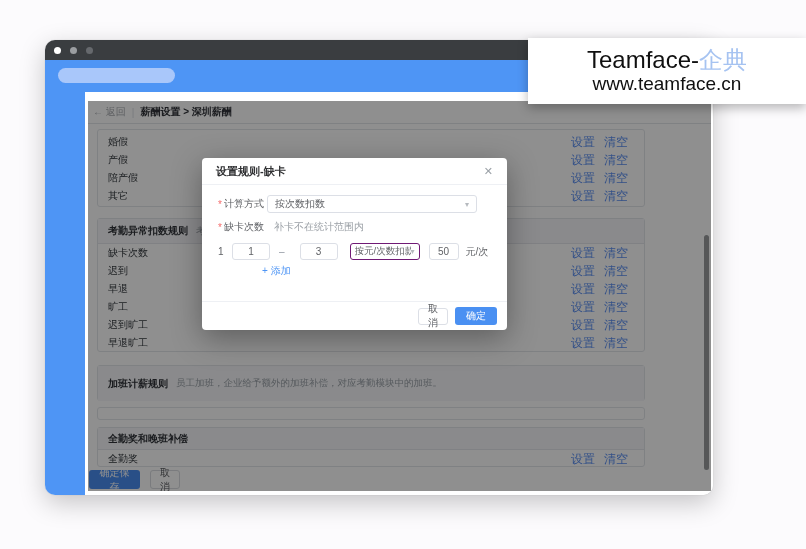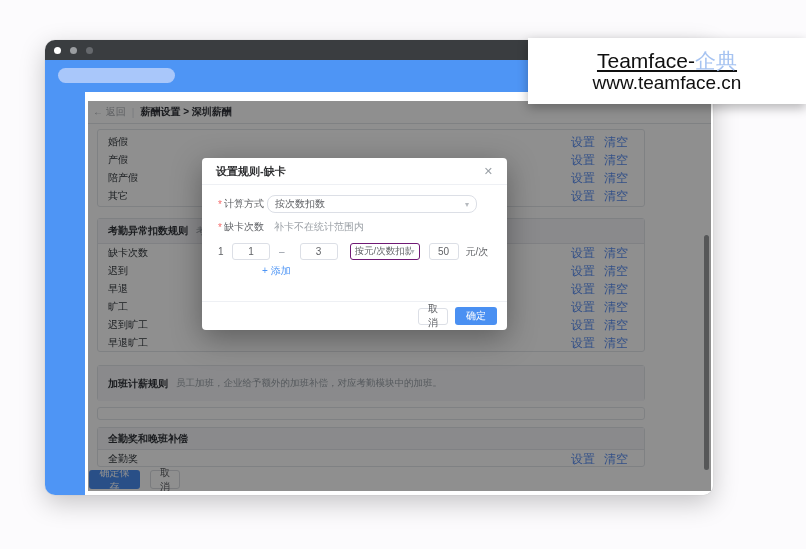--- a/index.html
+++ b/index.html
@@ -54,21 +54,21 @@
   .modal{
     position:absolute;left:202px;top:158px;width:305px;height:172px;background:#fff;border-radius:4px;
     box-shadow:0 8px 30px rgba(0,0,0,.35);z-index:10;
   }
   .m-head{height:26px;border-bottom:1px solid #eef0f4;display:flex;align-items:center;justify-content:space-between;padding:0 14px;}
   .m-title{font-size:11px;font-weight:bold;color:#303133;}
   .m-close{font-size:11px;color:#9aa0a6;cursor:pointer;line-height:1;}
   .req{color:#f56c6c;font-style:normal;margin-right:2px;font-size:10px;}
   .m-label{font-size:10px;color:#606266;width:49px;flex:none;display:flex;align-items:center;}
   .m-row1{position:absolute;left:16px;top:37px;display:flex;align-items:center;}
-  .m-select{width:210px;height:18px;border:1px solid #dcdfe6;border-radius:8px;display:flex;align-items:center;padding:0 7px;box-sizing:border-box;font-size:10px;color:#606266;cursor:pointer;}
+  .m-select{width:210px;height:18px;border:1px solid #dcdfe6;border-radius:3px;display:flex;align-items:center;padding:0 7px;box-sizing:border-box;font-size:10px;color:#606266;cursor:pointer;}
   .m-caret{margin-left:auto;color:#b6babf;font-size:8px;}
   .m-row2{position:absolute;left:16px;top:62px;display:flex;align-items:center;height:14px;}
   .m-hint{font-size:10px;color:#9ba0a6;margin-left:7px;white-space:nowrap;}
   .m-row3{position:absolute;left:16px;top:85px;display:flex;align-items:center;}
   .m-idx{font-size:10px;color:#606266;width:8px;}
   .m-input{border:1px solid #dcdfe6;border-radius:3px;height:17px;font-size:10px;color:#606266;text-align:center;box-sizing:border-box;padding:0;font-family:inherit;}
   .w38{width:38px;margin-left:6px;}
   .m-dash{font-size:10px;color:#9096a0;margin:0 9px;}
   .m-select-sm{width:70px;height:17px;border:1px solid #701a75;border-radius:3px;display:flex;align-items:center;padding:0 4px;box-sizing:border-box;font-size:9.5px;color:#606266;margin-left:12px;overflow:hidden;white-space:nowrap;cursor:pointer;}
   .m-select-sm .m-caret{flex:none;}
@@ -78,21 +78,21 @@
   .m-add{position:absolute;left:60px;top:106px;font-size:10px;color:#4e95f5;text-decoration:none;cursor:pointer;}
   .m-foot{position:absolute;left:0;right:0;bottom:0;height:28px;border-top:1px solid #eef0f4;display:flex;align-items:center;justify-content:flex-end;gap:7px;padding-right:10px;}
   .btn-mcancel{width:30px;height:17px;background:#fff;border:1px solid #dcdfe6;color:#606266;}
   .btn-mconfirm{width:42px;height:18px;background:#4a90f2;color:#fff;border:none;}
   
   .brandbox{
     position:absolute;left:528px;top:38px;width:278px;height:66px;background:#fff;z-index:20;
     display:flex;flex-direction:column;align-items:center;justify-content:center;
     box-shadow:0 4px 10px rgba(0,0,0,.28);
   }
-  .brand-line1{font-size:21px;color:#101010;line-height:1.1;text-decoration:underline;}
+  .brand-line1{font-size:24px;color:#101010;line-height:1.1;}
   .brand-accent{color:#a6c3f1;}
   .brand-line2{font-size:19px;color:#101010;line-height:1.15;}
   .caption{position:absolute;left:45px;top:503px;font-size:23px;color:#0d0d0d;font-weight:500;}
 </style>
 </head>
 <body>
 
 <div class="stage">
 
   <div class="window">

